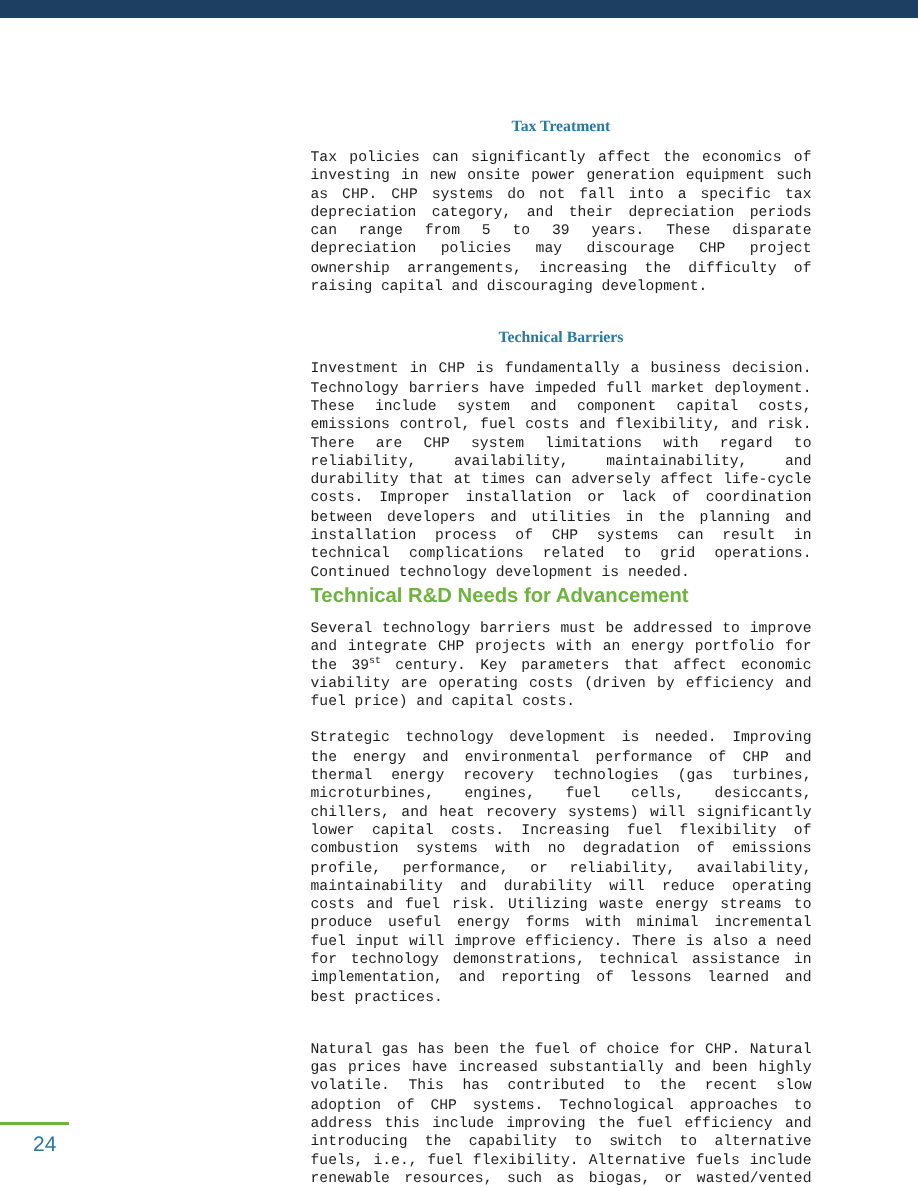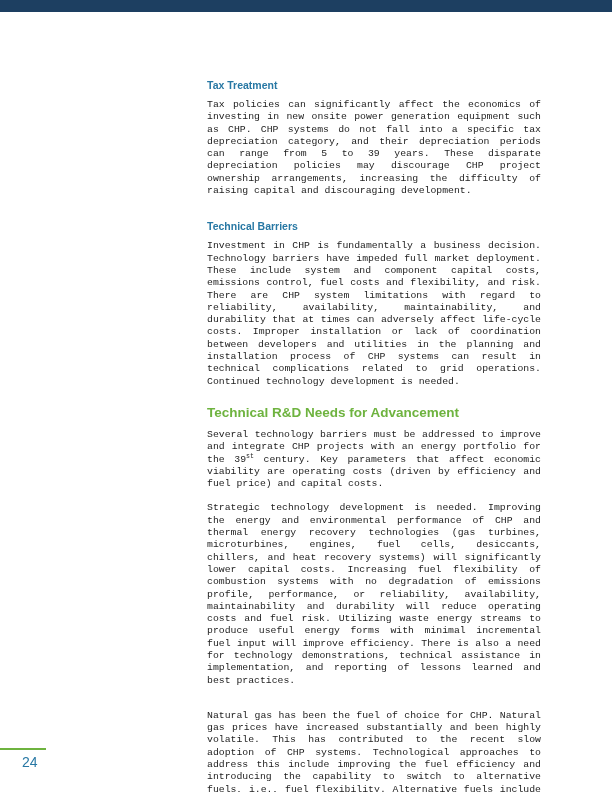--- a/index.html
+++ b/index.html
@@ -13,42 +13,43 @@
   .topbar {
     position:absolute; top:0; left:0;
     width:612px; height:12px;
     background:#1d3f61;
   }
   .content {
     position:absolute; left:207px; top:79px;
     width:334px;
   }
   .sub-heading {
-    font-family:Liberation Sans, sans-serif;
+    font-family:Liberation Serif, serif;
     font-weight:bold;
     font-size:10.5px;
     line-height:12px;
     color:#2878a4;
     margin-bottom:8px;
+    text-align:center;
   }
   .section-2 { margin-top:23px; }
   .para {
     font-size:9.8px;
     line-height:12.3px;
     text-align:justify;
     color:#1c1c1c;
     font-family:Liberation Mono, monospace;
   }
   .main-heading {
     font-family:"Liberation Sans", sans-serif;
     font-weight:bold;
     font-size:13.5px;
     line-height:15px;
     color:#6eb33f;
-    margin-top:17px;
+    margin-top:1px;
     margin-bottom:9px;
   }
   .para + .para { margin-top:12px; }
   .para.gap-large { margin-top:23px; }
   sup { font-size:6.5px; vertical-align:super; line-height:0; }
   .footer-rule {
     position:absolute; left:0; top:748px;
     width:46px; height:2px;
     background:#6eb33f;
   }

